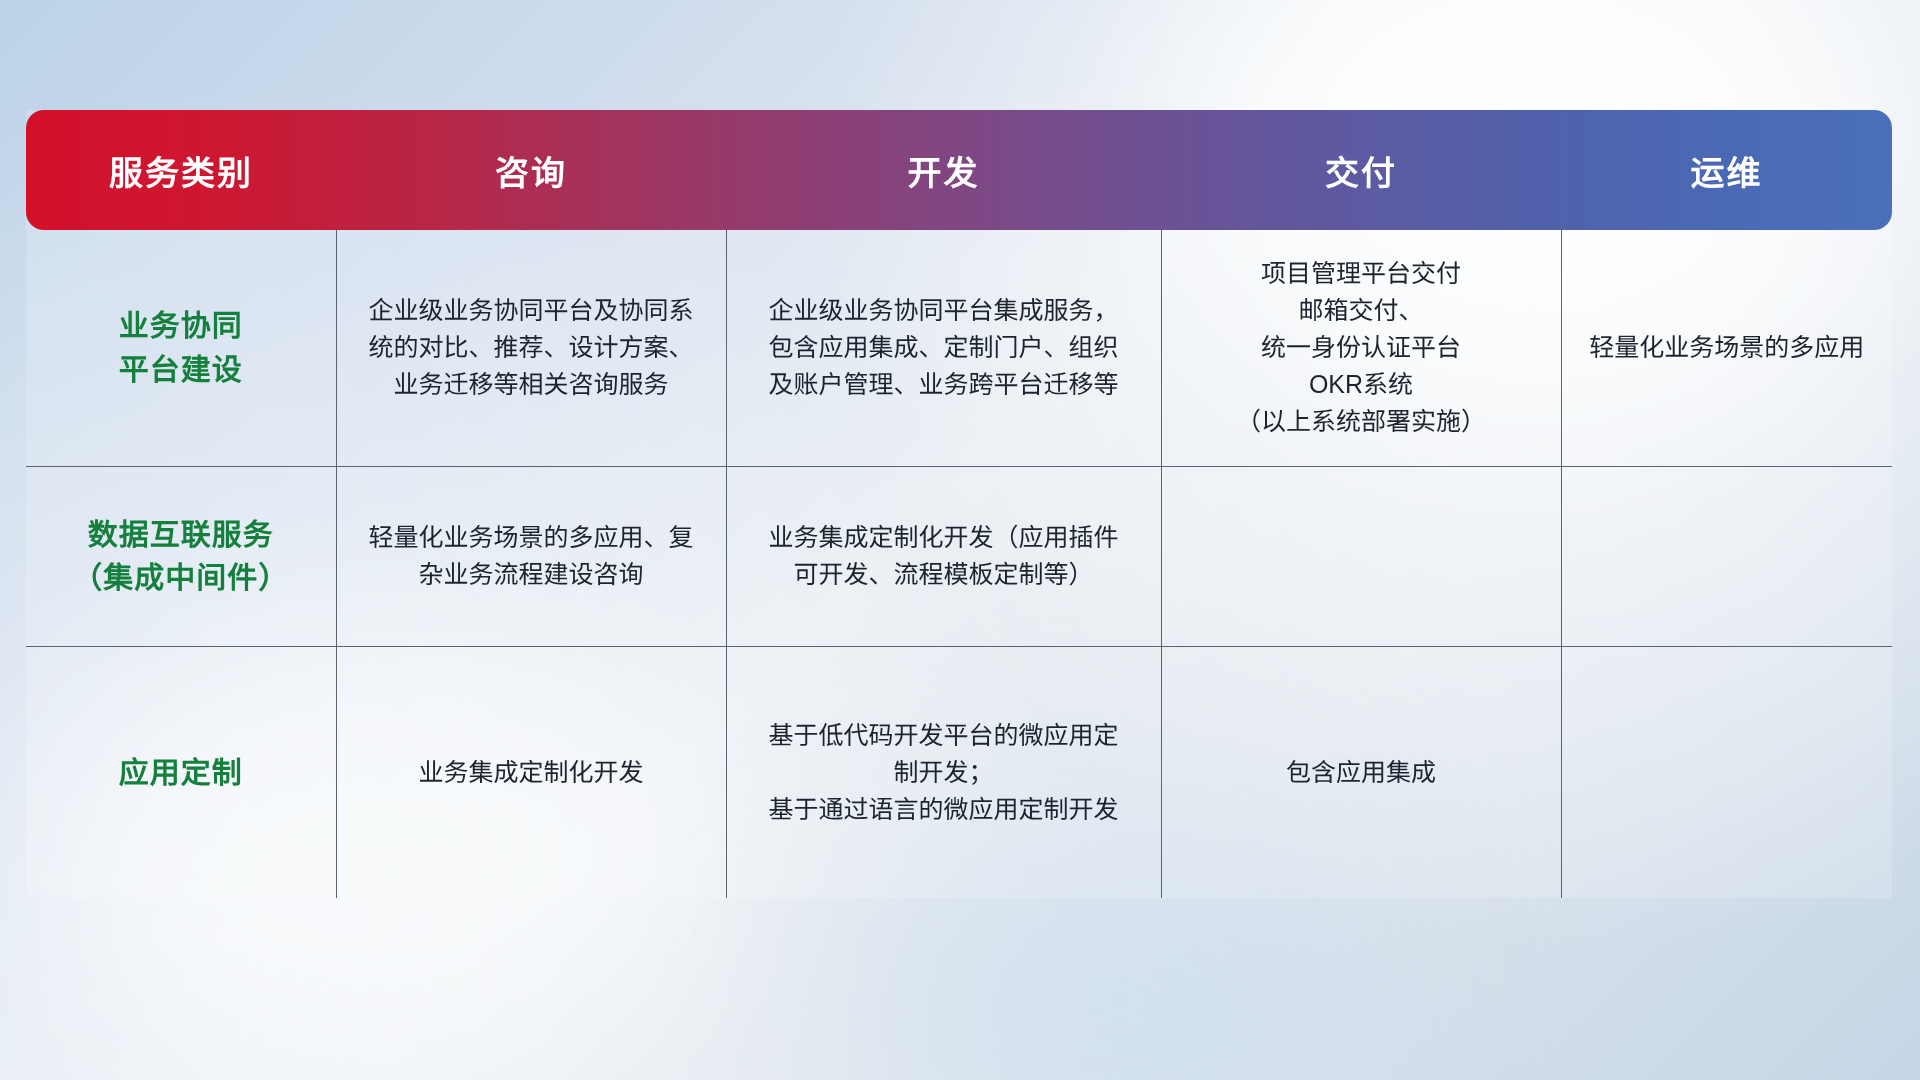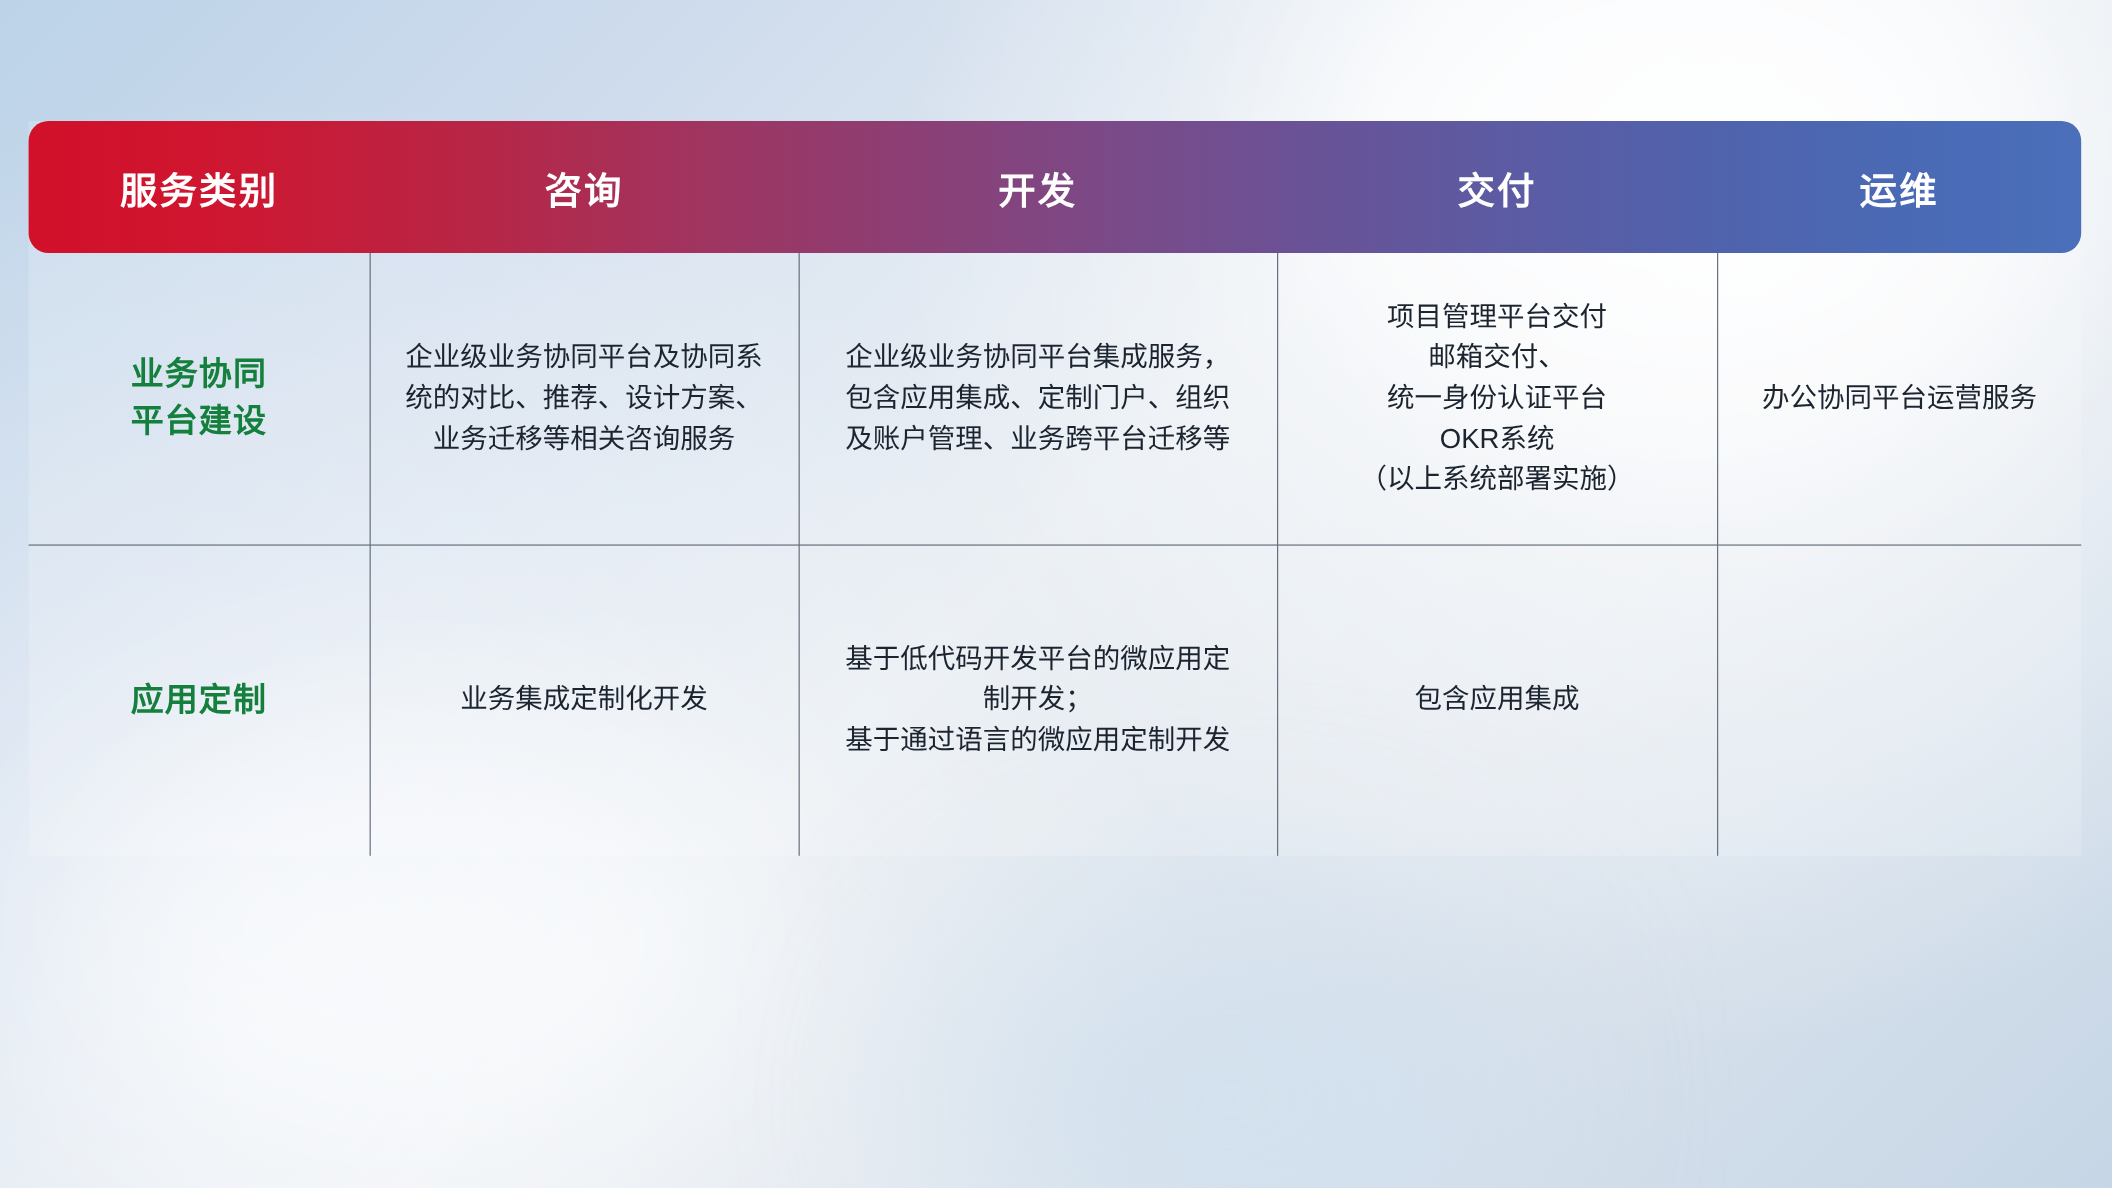--- a/index.html
+++ b/index.html
@@ -186,21 +186,41 @@
 及账户管理、业务跨平台迁移等</span>
         </td>
         <td>
           <span class="cell-text">项目管理平台交付
 邮箱交付、
 统一身份认证平台
 OKR系统
 （以上系统部署实施）</span>
         </td>
         <td>
-          <span class="cell-text">办公协同平台运营服务</span>
+          <span class="cell-text">轻量化业务场景的多应用</span>
+        </td>
+      </tr>
+      <tr class="r2">
+        <td class="cat-cell">
+          <span class="cell-text">数据互联服务
+（集成中间件）</span>
+        </td>
+        <td>
+          <span class="cell-text">轻量化业务场景的多应用、复
+杂业务流程建设咨询</span>
+        </td>
+        <td>
+          <span class="cell-text">业务集成定制化开发（应用插件
+可开发、流程模板定制等）</span>
+        </td>
+        <td>
+          <span class="cell-text"></span>
+        </td>
+        <td>
+          <span class="cell-text"></span>
         </td>
       </tr>
       <tr class="r3">
         <td class="cat-cell">
           <span class="cell-text">应用定制</span>
         </td>
         <td>
           <span class="cell-text">业务集成定制化开发</span>
         </td>
         <td>

